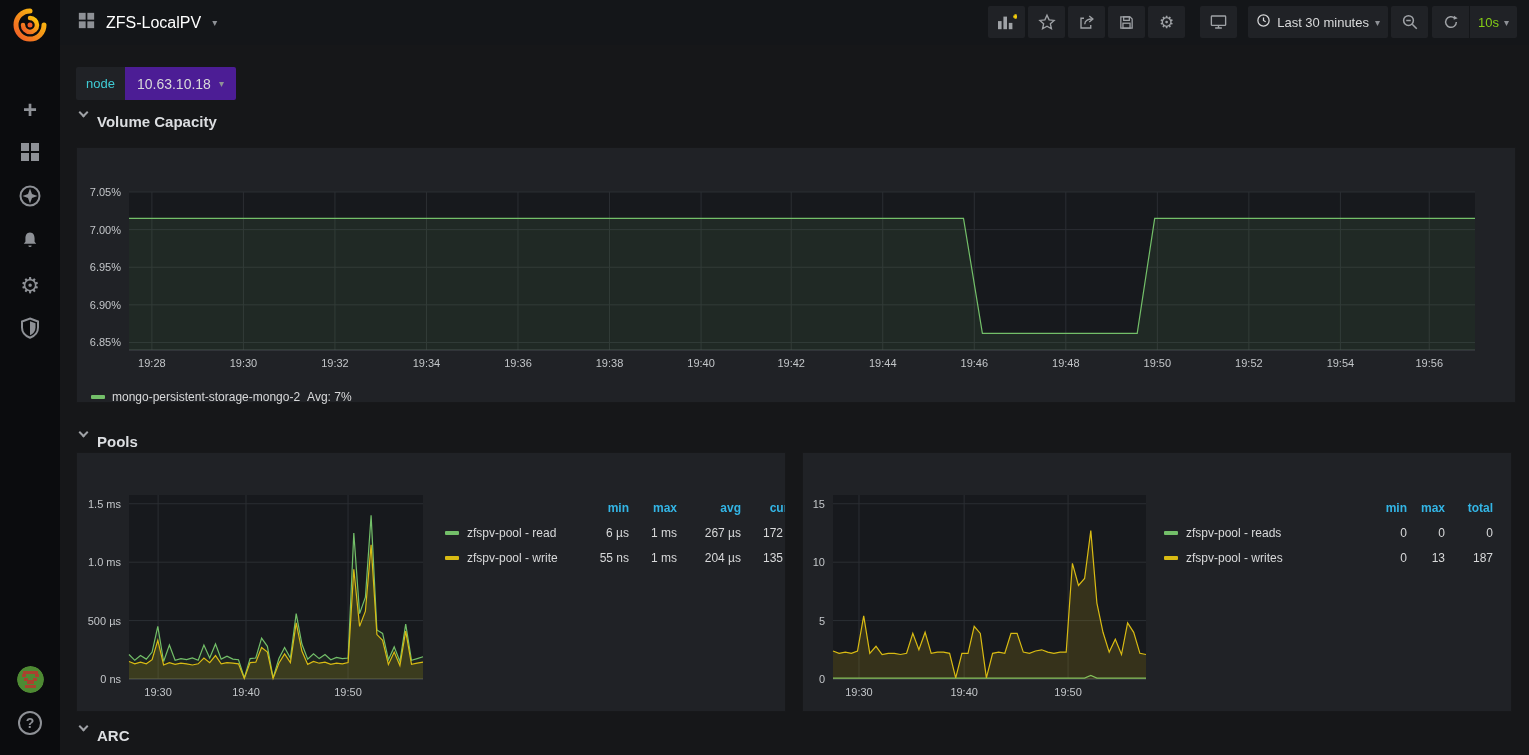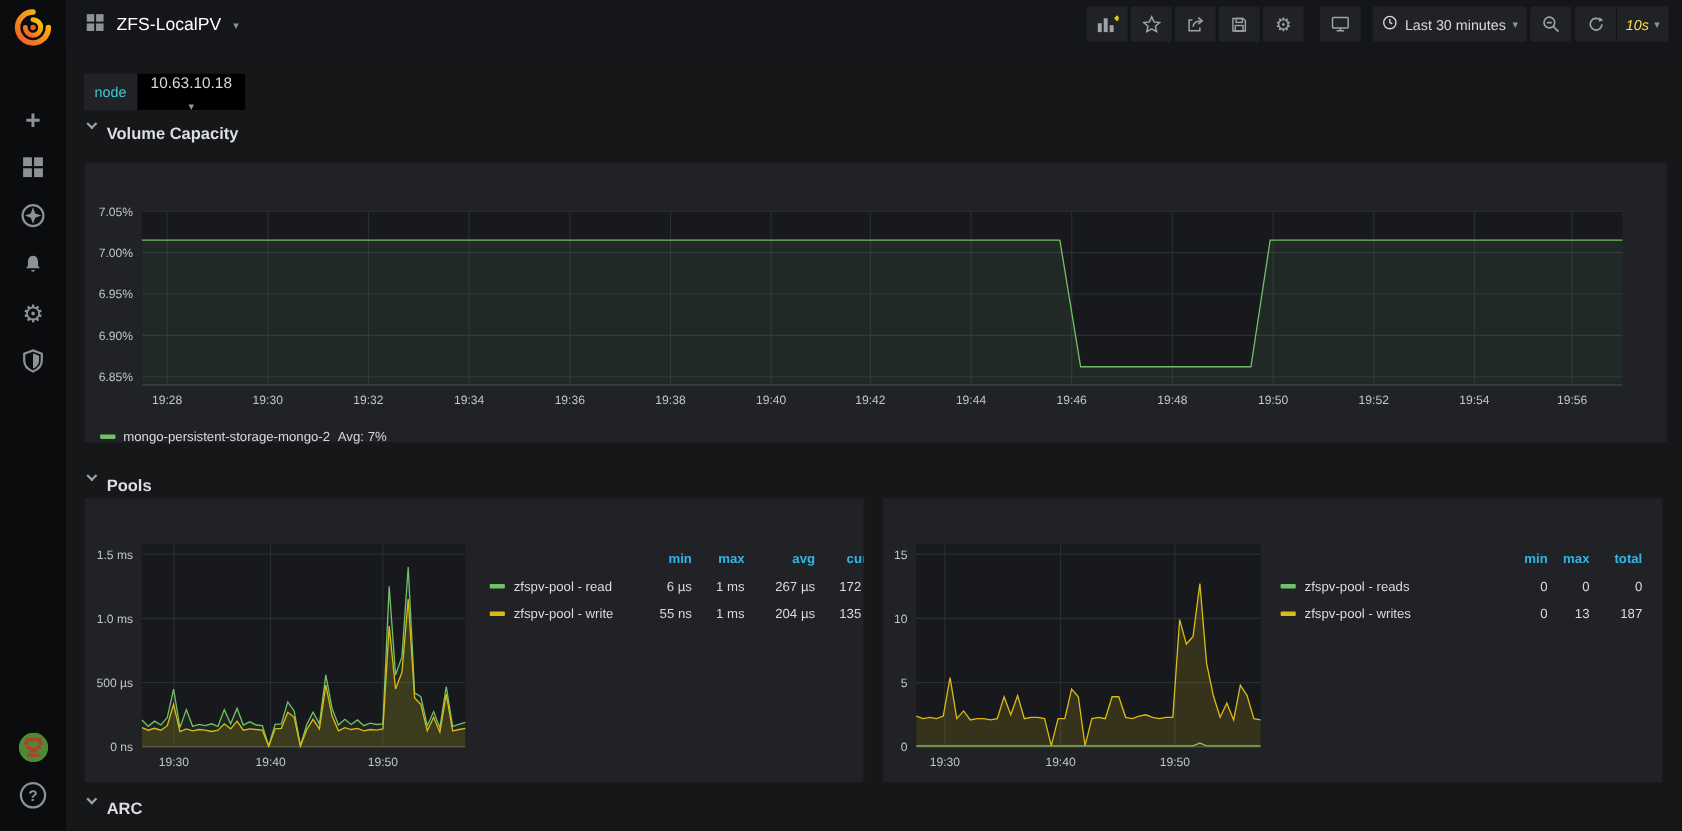--- a/index.html
+++ b/index.html
@@ -34,22 +34,22 @@
   .refresh-group .seg1 { border-radius:2px 0 0 2px; margin-left:0; }
   .refresh-group .seg2 { border-radius:0 2px 2px 0; margin-left:1px; gap:5px; font-size:13px; font-weight:500; }
   .gear-glyph { font-size:17px; line-height:1; }
 
   
   #content { position:absolute; left:60px; top:45px; width:1469px; height:710px; background:#161719; }
 
   .submenu { position:absolute; left:16px; top:22px; display:flex; height:33px; cursor:pointer; }
   .var-label { background:#202226; display:flex; align-items:center; padding:0 10px; font-size:13px;
     border-radius:2px 0 0 2px; }
-  .var-value { background:#000000; display:flex; align-items:center; gap:8px; padding:0 12px;
-    font-size:14px; color:#d8d9da; border-radius:0 2px 2px 0;flex-direction:column; }
+  .var-value { background:#4c1d95; display:flex; align-items:center; gap:8px; padding:0 12px;
+    font-size:14px; color:#d8d9da; border-radius:0 2px 2px 0; }
 
   .section-header { position:absolute; display:flex; align-items:flex-start; gap:10px; cursor:pointer; }
   .section-title { font-size:15px; font-weight:700; color:#dcdee1; }
   .chev { width:7px; height:7px; border-right:2px solid #9fa2a6; border-bottom:2px solid #9fa2a6;
     transform:rotate(45deg); margin-top:-4px; }
 
   .panel { position:absolute; background:#202226; border:1px solid #17181a; }
   .panel-title { position:absolute; top:5px; left:0; width:100%; text-align:center; font-size:13px;
     font-weight:500; color:#d8d9da; cursor:pointer; }
   .chart { position:absolute; }
@@ -223,21 +223,21 @@
         </svg>
       </div>
       <div class="refresh-group">
         <div class="nav-btn seg1">
           <svg width="16" height="16" viewBox="0 0 24 24" fill="none" stroke="currentColor" stroke-width="2.2">
             <path d="M20 12 A8 8 0 1 1 17.5 6.2"></path>
             <polygon points="16.5,2.5 22,6.5 16,8.5" fill="currentColor" stroke="none"></polygon>
           </svg>
         </div>
         <div class="nav-btn seg2">
-          <span style="color: #fde047; font-style: italic;">10s</span>
+          <span style="color: #84cc16;">10s</span>
           <span class="caret">▾</span>
         </div>
       </div>
     </div>
   </div>
 
   <div id="content">
 
     <div class="submenu">
       <span class="var-label" style="color: rgb(63, 203, 213);">node</span>

